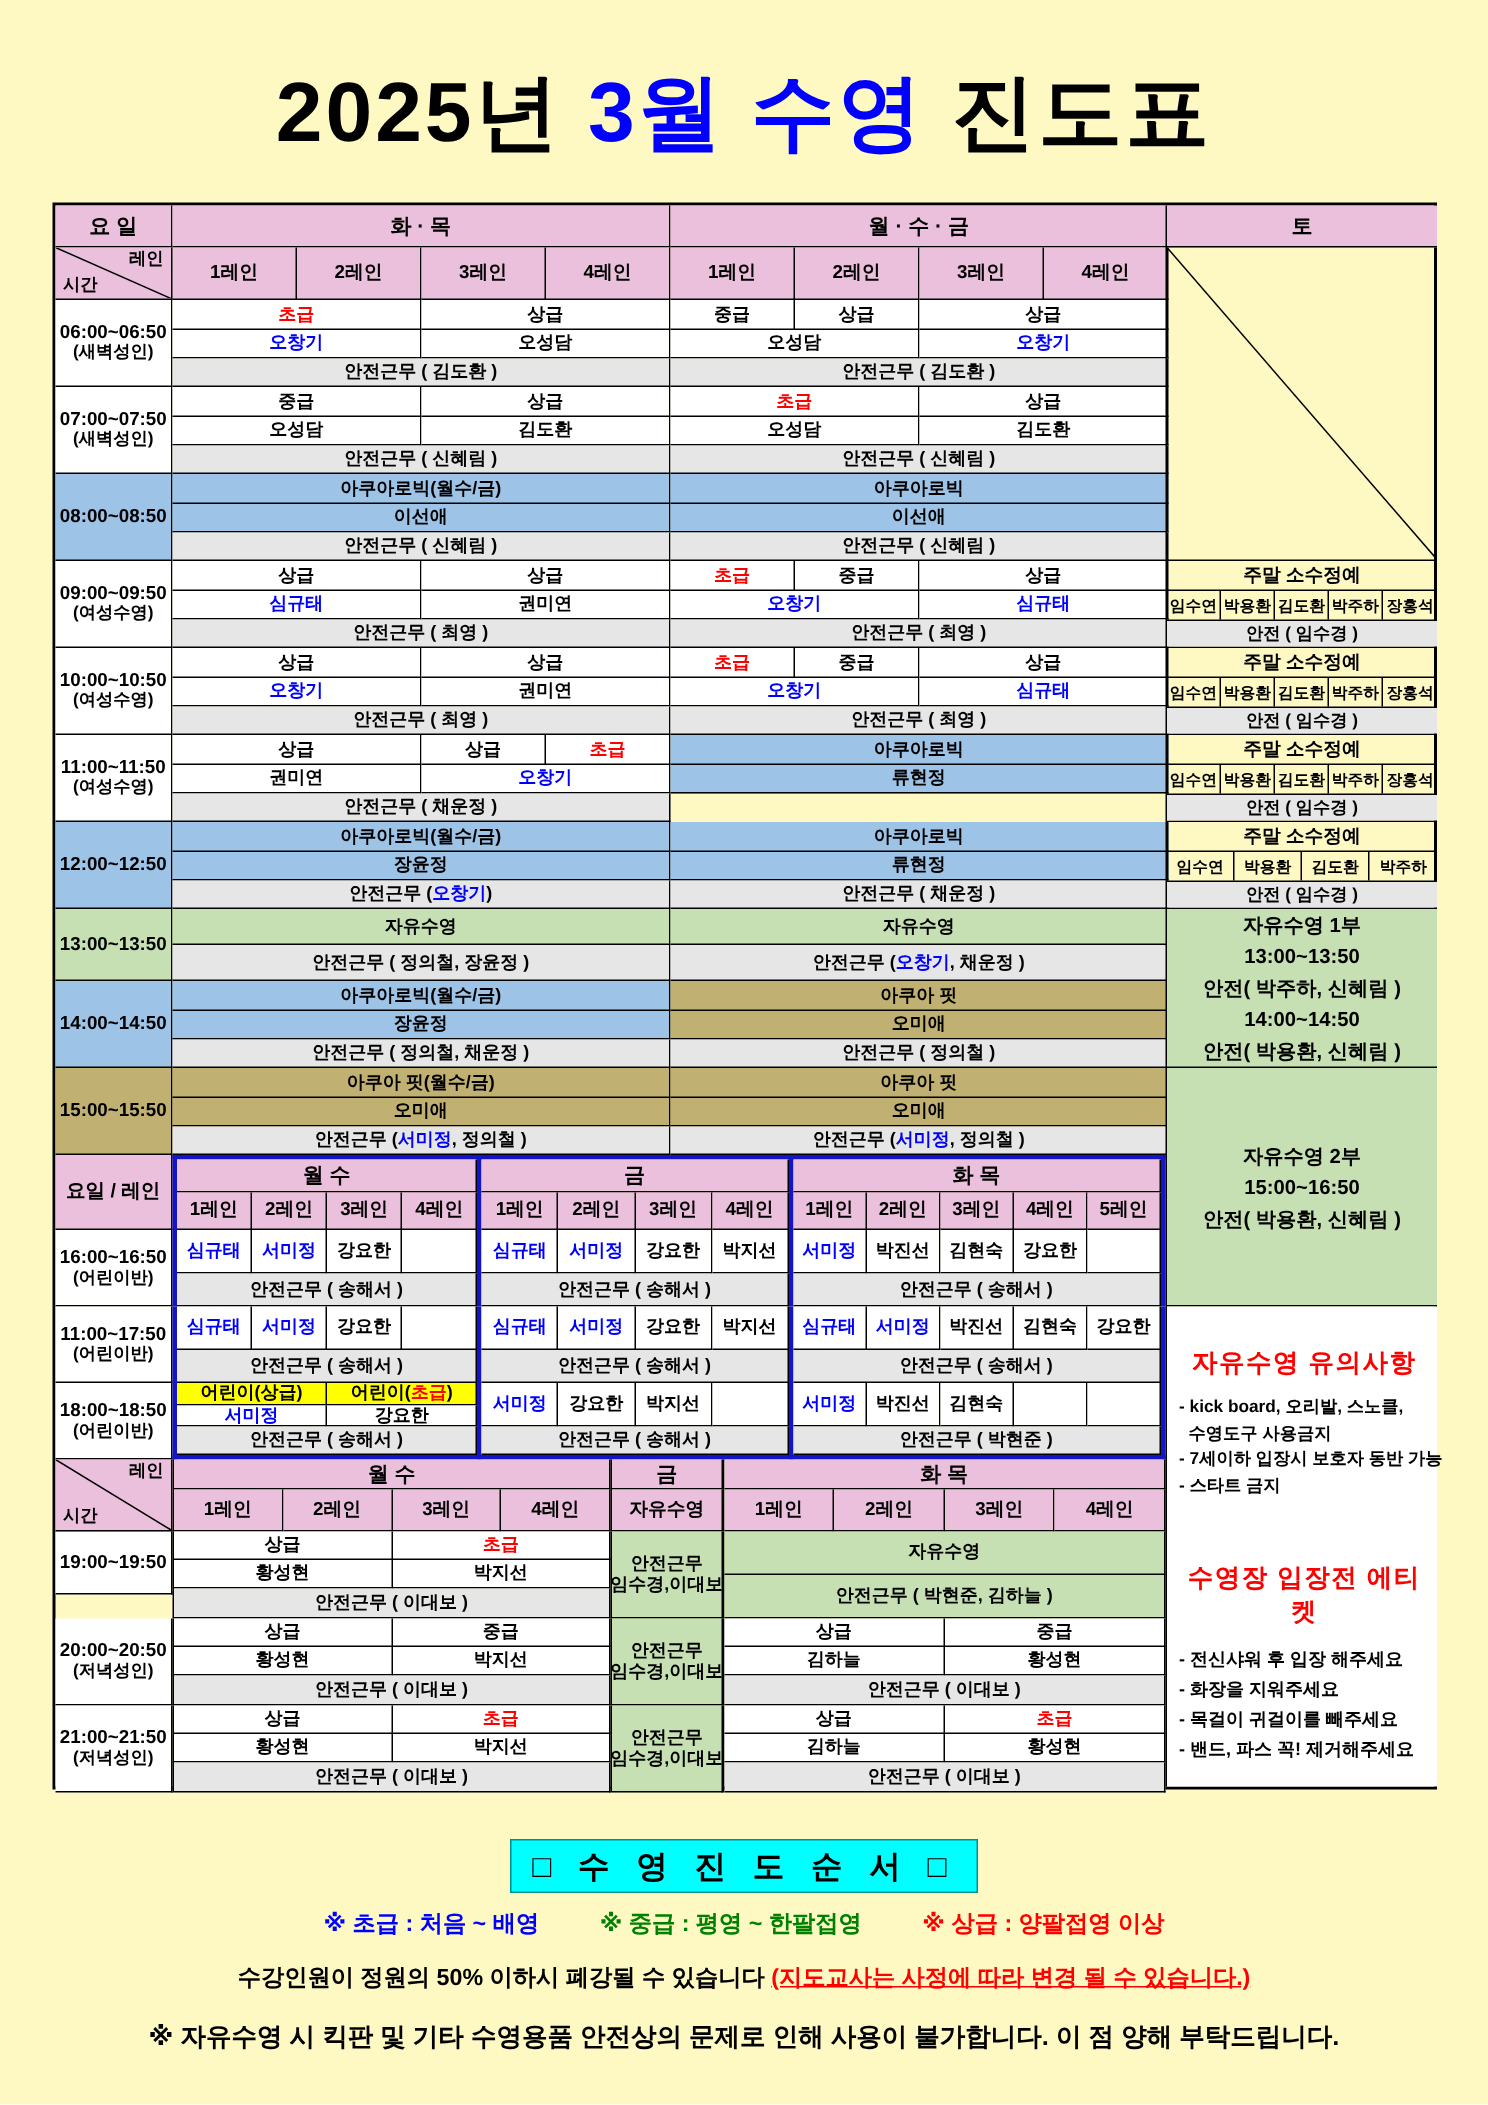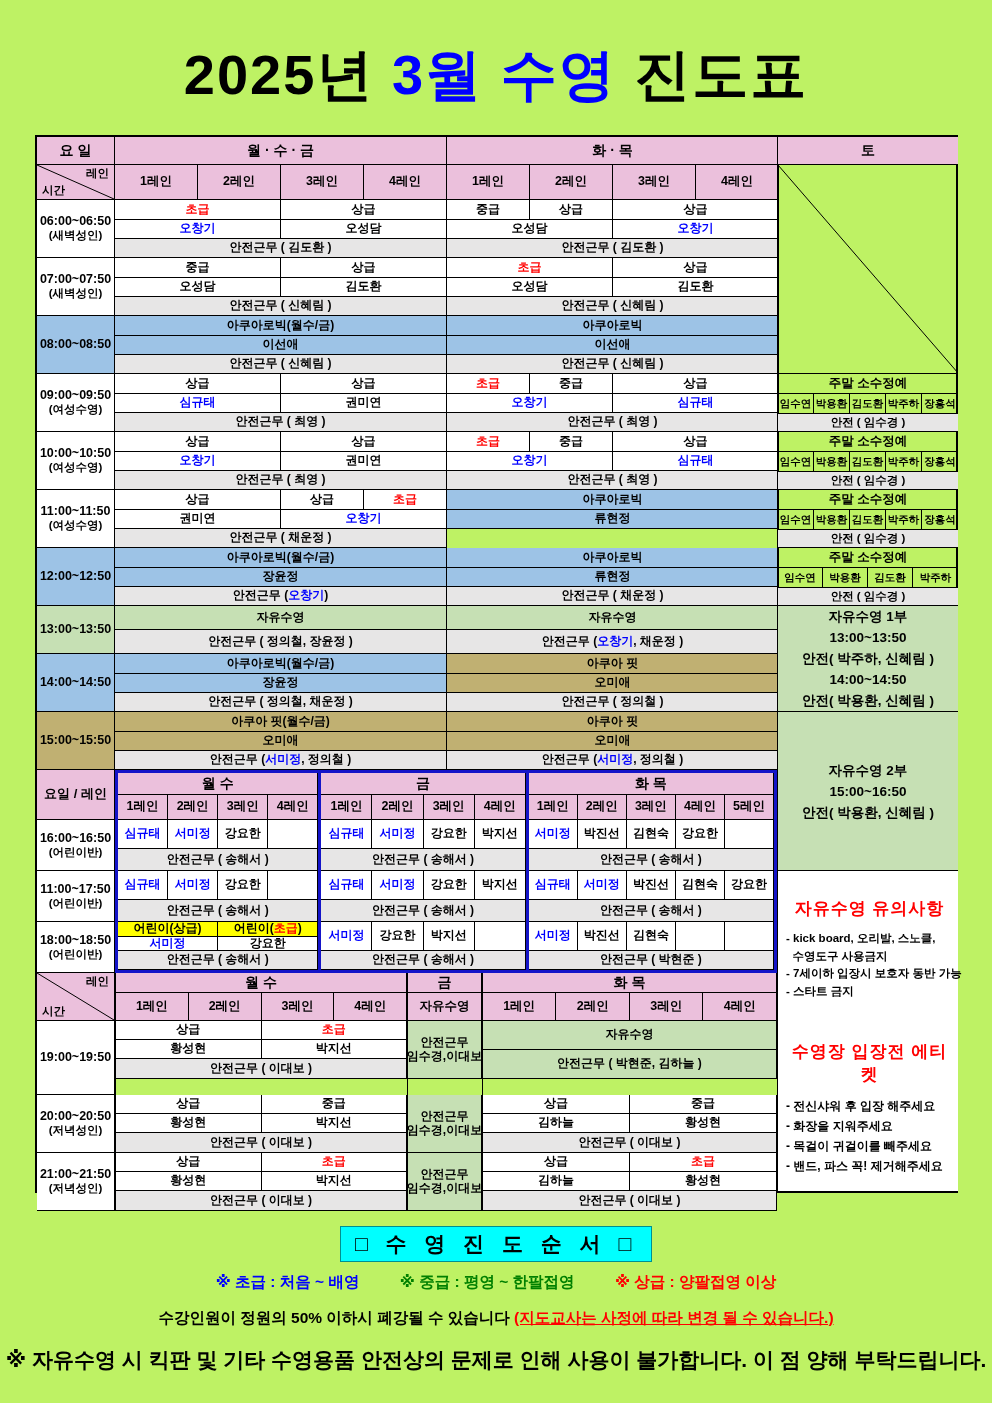--- a/index.html
+++ b/index.html
@@ -1,17 +1,17 @@
 <!DOCTYPE html>
 <html><head>
 <meta charset="utf-8">
 <style>
   html,body{margin:0;padding:0;background:#fff;}
   body{font-family:"Liberation Sans","DejaVu Sans",sans-serif;font-weight:bold;color:#000;}
-  #page{position:relative;width:992px;height:1403px;background:#bef264;overflow:hidden;}
+  #page{position:relative;width:992px;height:1403px;background:#fef9c3;overflow:hidden;}
 
   
   #title{position:absolute;top:38px;left:0;width:100%;text-align:center;
          font-size:56px;font-weight:bold;letter-spacing:2px;white-space:nowrap;}
   #title .hl{color:#0000ff;}
 
   
   #table{position:absolute;left:35px;top:135px;width:923px;height:1058px;
          border:2px solid #000;box-sizing:border-box;display:flex;}
   #left-part{width:740px;flex:0 0 740px;display:flex;flex-direction:column;}
@@ -65,34 +65,34 @@
   .foot{position:absolute;left:0;width:100%;text-align:center;white-space:nowrap;}
   #f-box-wrap{top:1226px;}
   #f-box{display:inline-block;background:#00ffff;border:1px solid #009090;
          font-size:21px;letter-spacing:6px;padding:3px 14px;}
   #f-legend{top:1272px;font-size:15.5px;}
   #f-legend .lg1{color:#0000ff;margin:0 18px;}
   #f-legend .lg2{color:#008000;margin:0 18px;}
   #f-legend .lg3{color:#ff0000;margin:0 18px;text-align:center;}
   #f-note1{top:1308px;font-size:15.5px;}
   #f-note1 .red-u{color:#ff0000;text-decoration:underline;}
-  #f-note2{top:1346px;font-size:21px;}
+  #f-note2{top:1346px;font-size:17px;}
 </style>
 </head>
 <body>
 
 <div id="page">
   <div id="title"><span>2025년 </span><span class="hl">3월 수영</span><span> 진도표</span></div>
 
   <div id="table">
     <div id="left-part">
         <div class="sgrid" style="grid-template-columns: 78px repeat(8, 83px); grid-template-rows: 28px 35px;">
           <div class="cell bg-pk hdr">요 일</div>
+          <div class="cell bg-pk hdr" style="grid-column: span 4;">화 · 목</div>
           <div class="cell bg-pk hdr" style="grid-column: span 4;">월 · 수 · 금</div>
-          <div class="cell bg-pk hdr" style="grid-column: span 4;">화 · 목</div>
           <div class="cell bg-pk diag">
             <svg preserveAspectRatio="none" viewBox="0 0 100 100">
               <line x1="0" y1="0" x2="100" y2="100" stroke="#000" stroke-width="1" vector-effect="non-scaling-stroke"></line>
             </svg>
             <span class="corner-txt-tr">레인</span>
             <span class="corner-txt-bl">시간</span>
           </div>
           <div class="cell bg-pk lane-h">1레인</div>
           <div class="cell bg-pk lane-h">2레인</div>
           <div class="cell bg-pk lane-h">3레인</div>
@@ -386,21 +386,21 @@
           </div>
           <div class="sgrid grp" style="grid-template-columns: repeat(4, 1fr); grid-template-rows: 20px 28px; width: 296px;">
             <div class="cell bg-pk hdr" style="grid-column: span 4;">화 목</div>
             <div class="cell bg-pk lane-h">1레인</div>
             <div class="cell bg-pk lane-h">2레인</div>
             <div class="cell bg-pk lane-h">3레인</div>
             <div class="cell bg-pk lane-h">4레인</div>
           </div>
         </div>
         <div class="frow">
-          <div class="cell tcell " style="width: 78px; height: 74px; flex: 0 0 78px;">
+          <div class="cell tcell " style="width: 78px; height: 42px; flex: 0 0 78px;">
             <div>19:00~19:50</div>
           </div>
           <div class="sgrid grp" style="grid-template-columns: repeat(4, 1fr); grid-template-rows: 19px 19px 20px; width: 293px;">
             <div class="cell " style="grid-column: span 2;">상급</div>
             <div class="cell c-red" style="grid-column: span 2;">초급</div>
             <div class="cell " style="grid-column: span 2;">황성현</div>
             <div class="cell " style="grid-column: span 2;">박지선</div>
             <div class="cell bg-sf" style="grid-column: span 4;">안전근무 ( 이대보 )</div>
           </div>
           <div class="sgrid grp" style="grid-template-columns: repeat(1, 1fr); grid-template-rows: 58px; width: 75px;">

